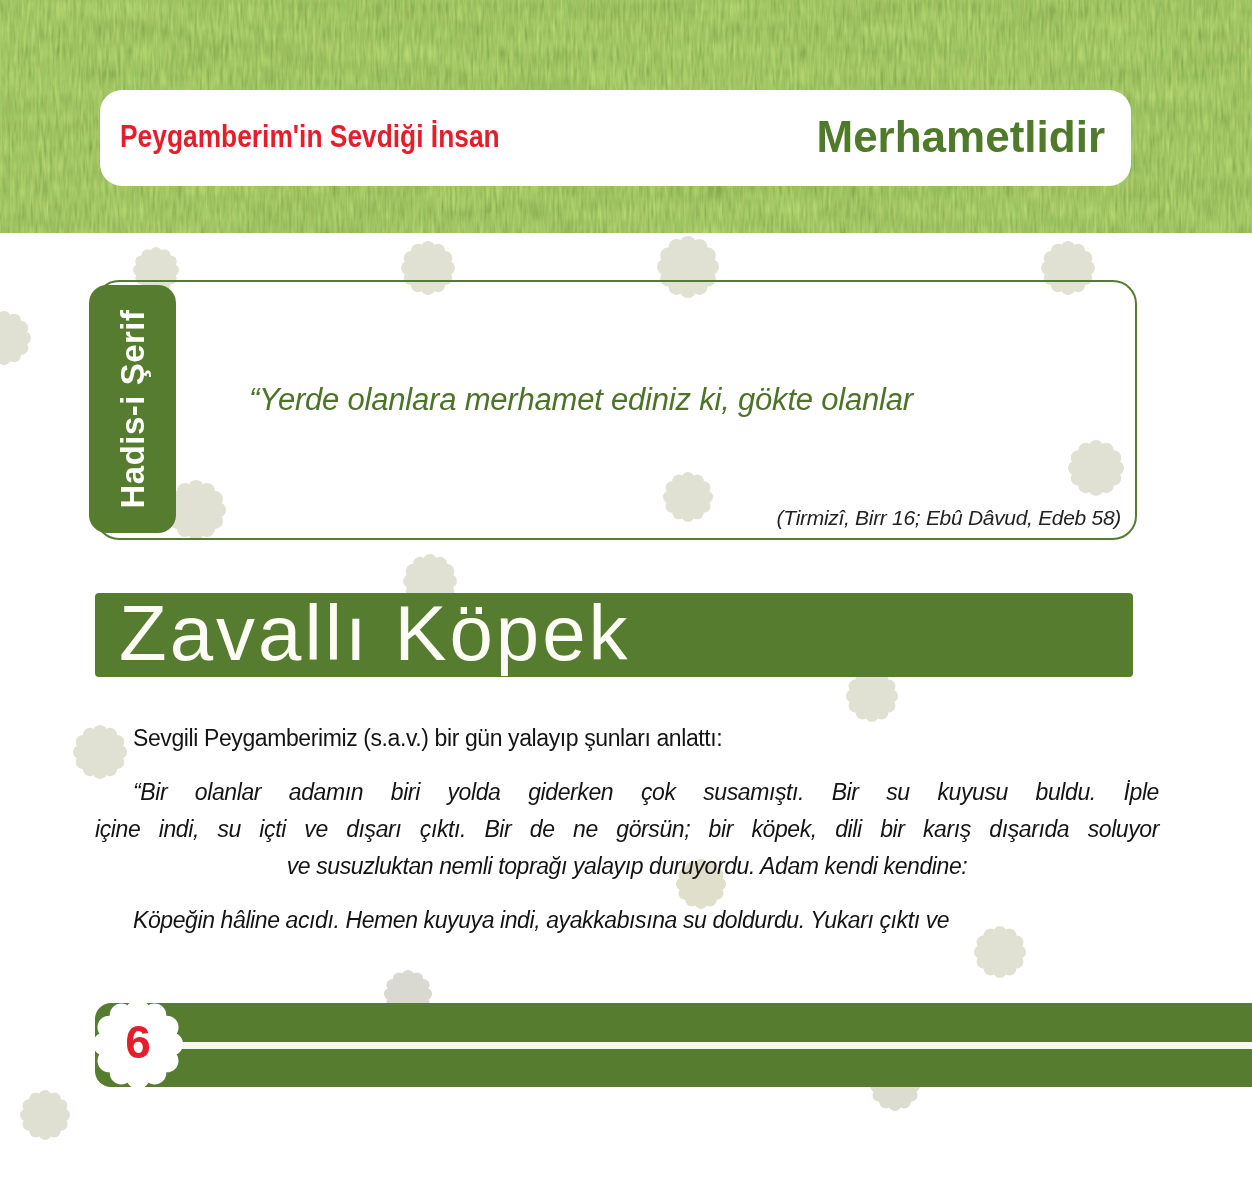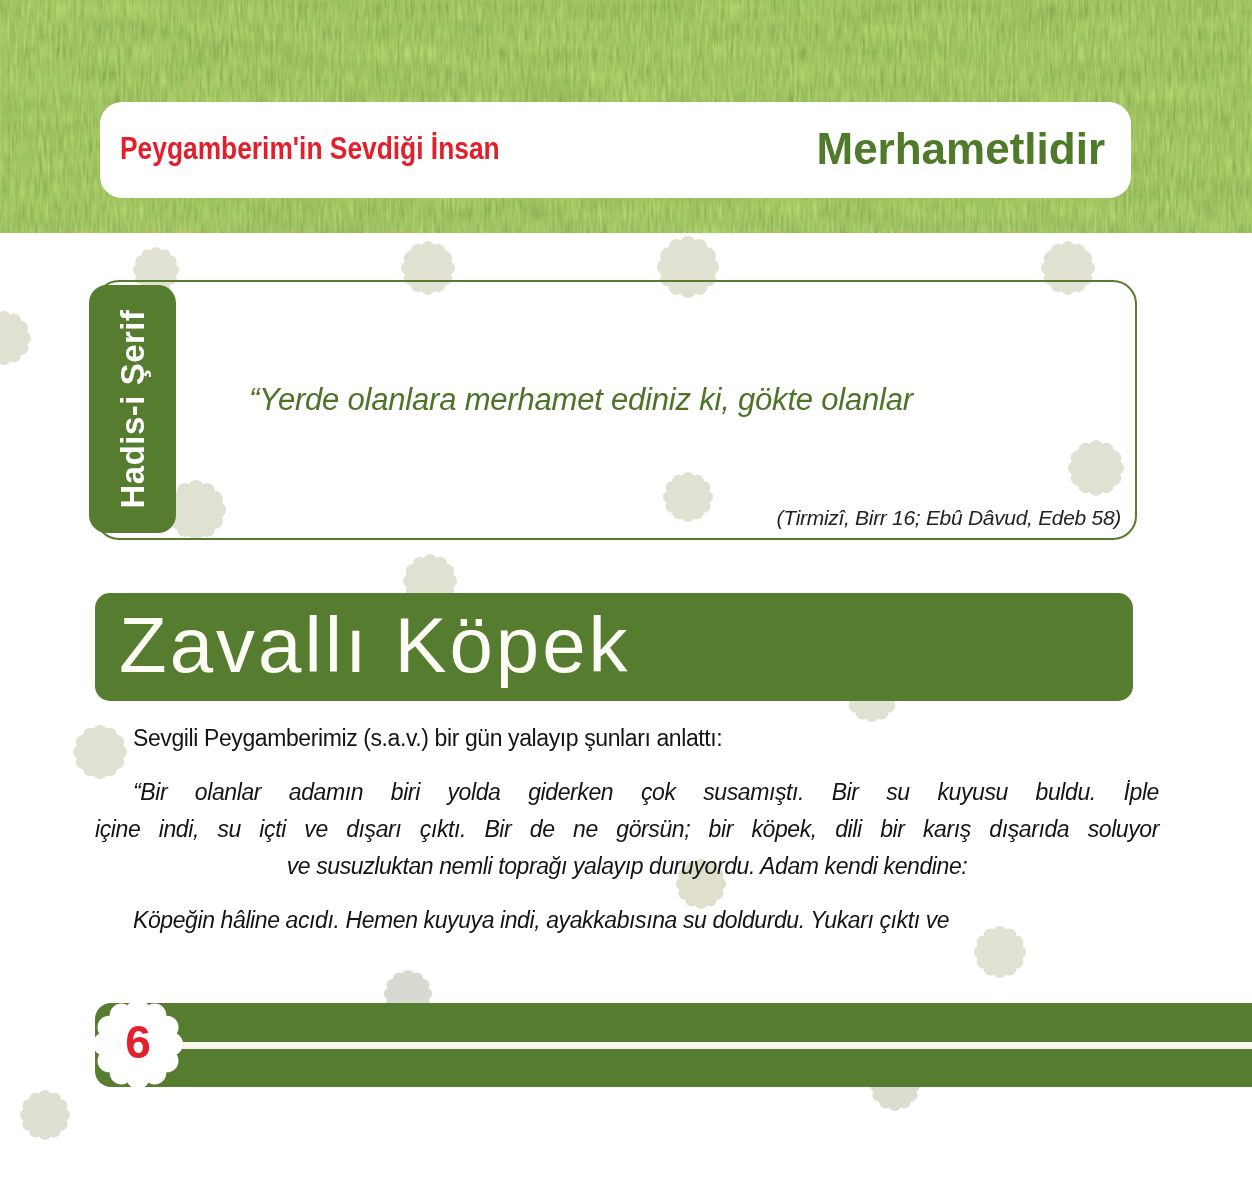--- a/index.html
+++ b/index.html
@@ -7,42 +7,42 @@
         font-family:"Liberation Sans", sans-serif;}
 
   
   .grass{position:absolute;left:0;top:0;z-index:1;display:block;}
 
   
   .flowers{position:absolute;left:0;top:0;z-index:2;pointer-events:none;}
 
   
   .header-pill{position:absolute;left:100px;top:90px;width:1031px;height:96px;background:#ffffff;
-               border-radius:22px;z-index:3;margin-top:12px;}
+               border-radius:22px;z-index:3;}
   .header-left{position:absolute;left:20px;top:50%;transform:translateY(-54%) scaleX(.85);
                transform-origin:left center;font-size:31px;font-weight:bold;letter-spacing:0px;
                color:#e41e2b;white-space:nowrap;}
   .header-right{position:absolute;right:26px;top:50%;transform:translateY(-52%);
                 font-size:44px;font-weight:bold;color:#4e7a2a;white-space:nowrap;text-align:right;}
 
   
   .hadis-box{position:absolute;left:95px;top:280px;width:1038px;height:256px;
              border:2px solid #567c2f;border-radius:24px;background:transparent;z-index:3;}
   .hadis-tab{position:absolute;left:-8px;top:3px;width:87px;height:248px;background:#567c2f;
              border-radius:18px;}
   .hadis-tab-label{position:absolute;left:50%;top:50%;transform:translate(-50%,-50%) rotate(-90deg);
                    white-space:nowrap;color:#ffffff;font-size:33px;font-weight:bold;letter-spacing:.5px;}
   .hadis-quote{position:absolute;left:152px;top:98px;width:820px;color:#4d7328;
                font-size:31px;font-weight:normal;font-style:italic;line-height:40px;letter-spacing:-.2px;}
   .hadis-source{position:absolute;right:14px;bottom:8px;color:#222222;font-size:21px;
                 font-style:italic;letter-spacing:-.3px;white-space:nowrap;}
 
   
-  .section-banner{position:absolute;left:95px;top:593px;width:1038px;height:108px;background:#567c2f;
-                  border-radius:15px;z-index:3;}
+  .section-banner{position:absolute;left:95px;top:593px;width:1038px;height:84px;background:#567c2f;
+                  border-radius:4px;z-index:3;}
   .section-title{position:absolute;left:24px;top:50%;transform:translateY(-52%);color:#fdfdf6;
                  font-size:78px;font-weight:400;letter-spacing:3px;white-space:nowrap;}
 
   
   .story{position:absolute;left:95px;top:720px;width:1064px;z-index:3;color:#141414;
          font-size:23px;line-height:37px;letter-spacing:-.4px;}
   .story p{margin:0 0 17px 0;}
   .story .ind{text-indent:38px;}
   .story .ital{font-style:italic;}
   .jline{text-align:justify;text-align-last:justify;white-space:nowrap;}

